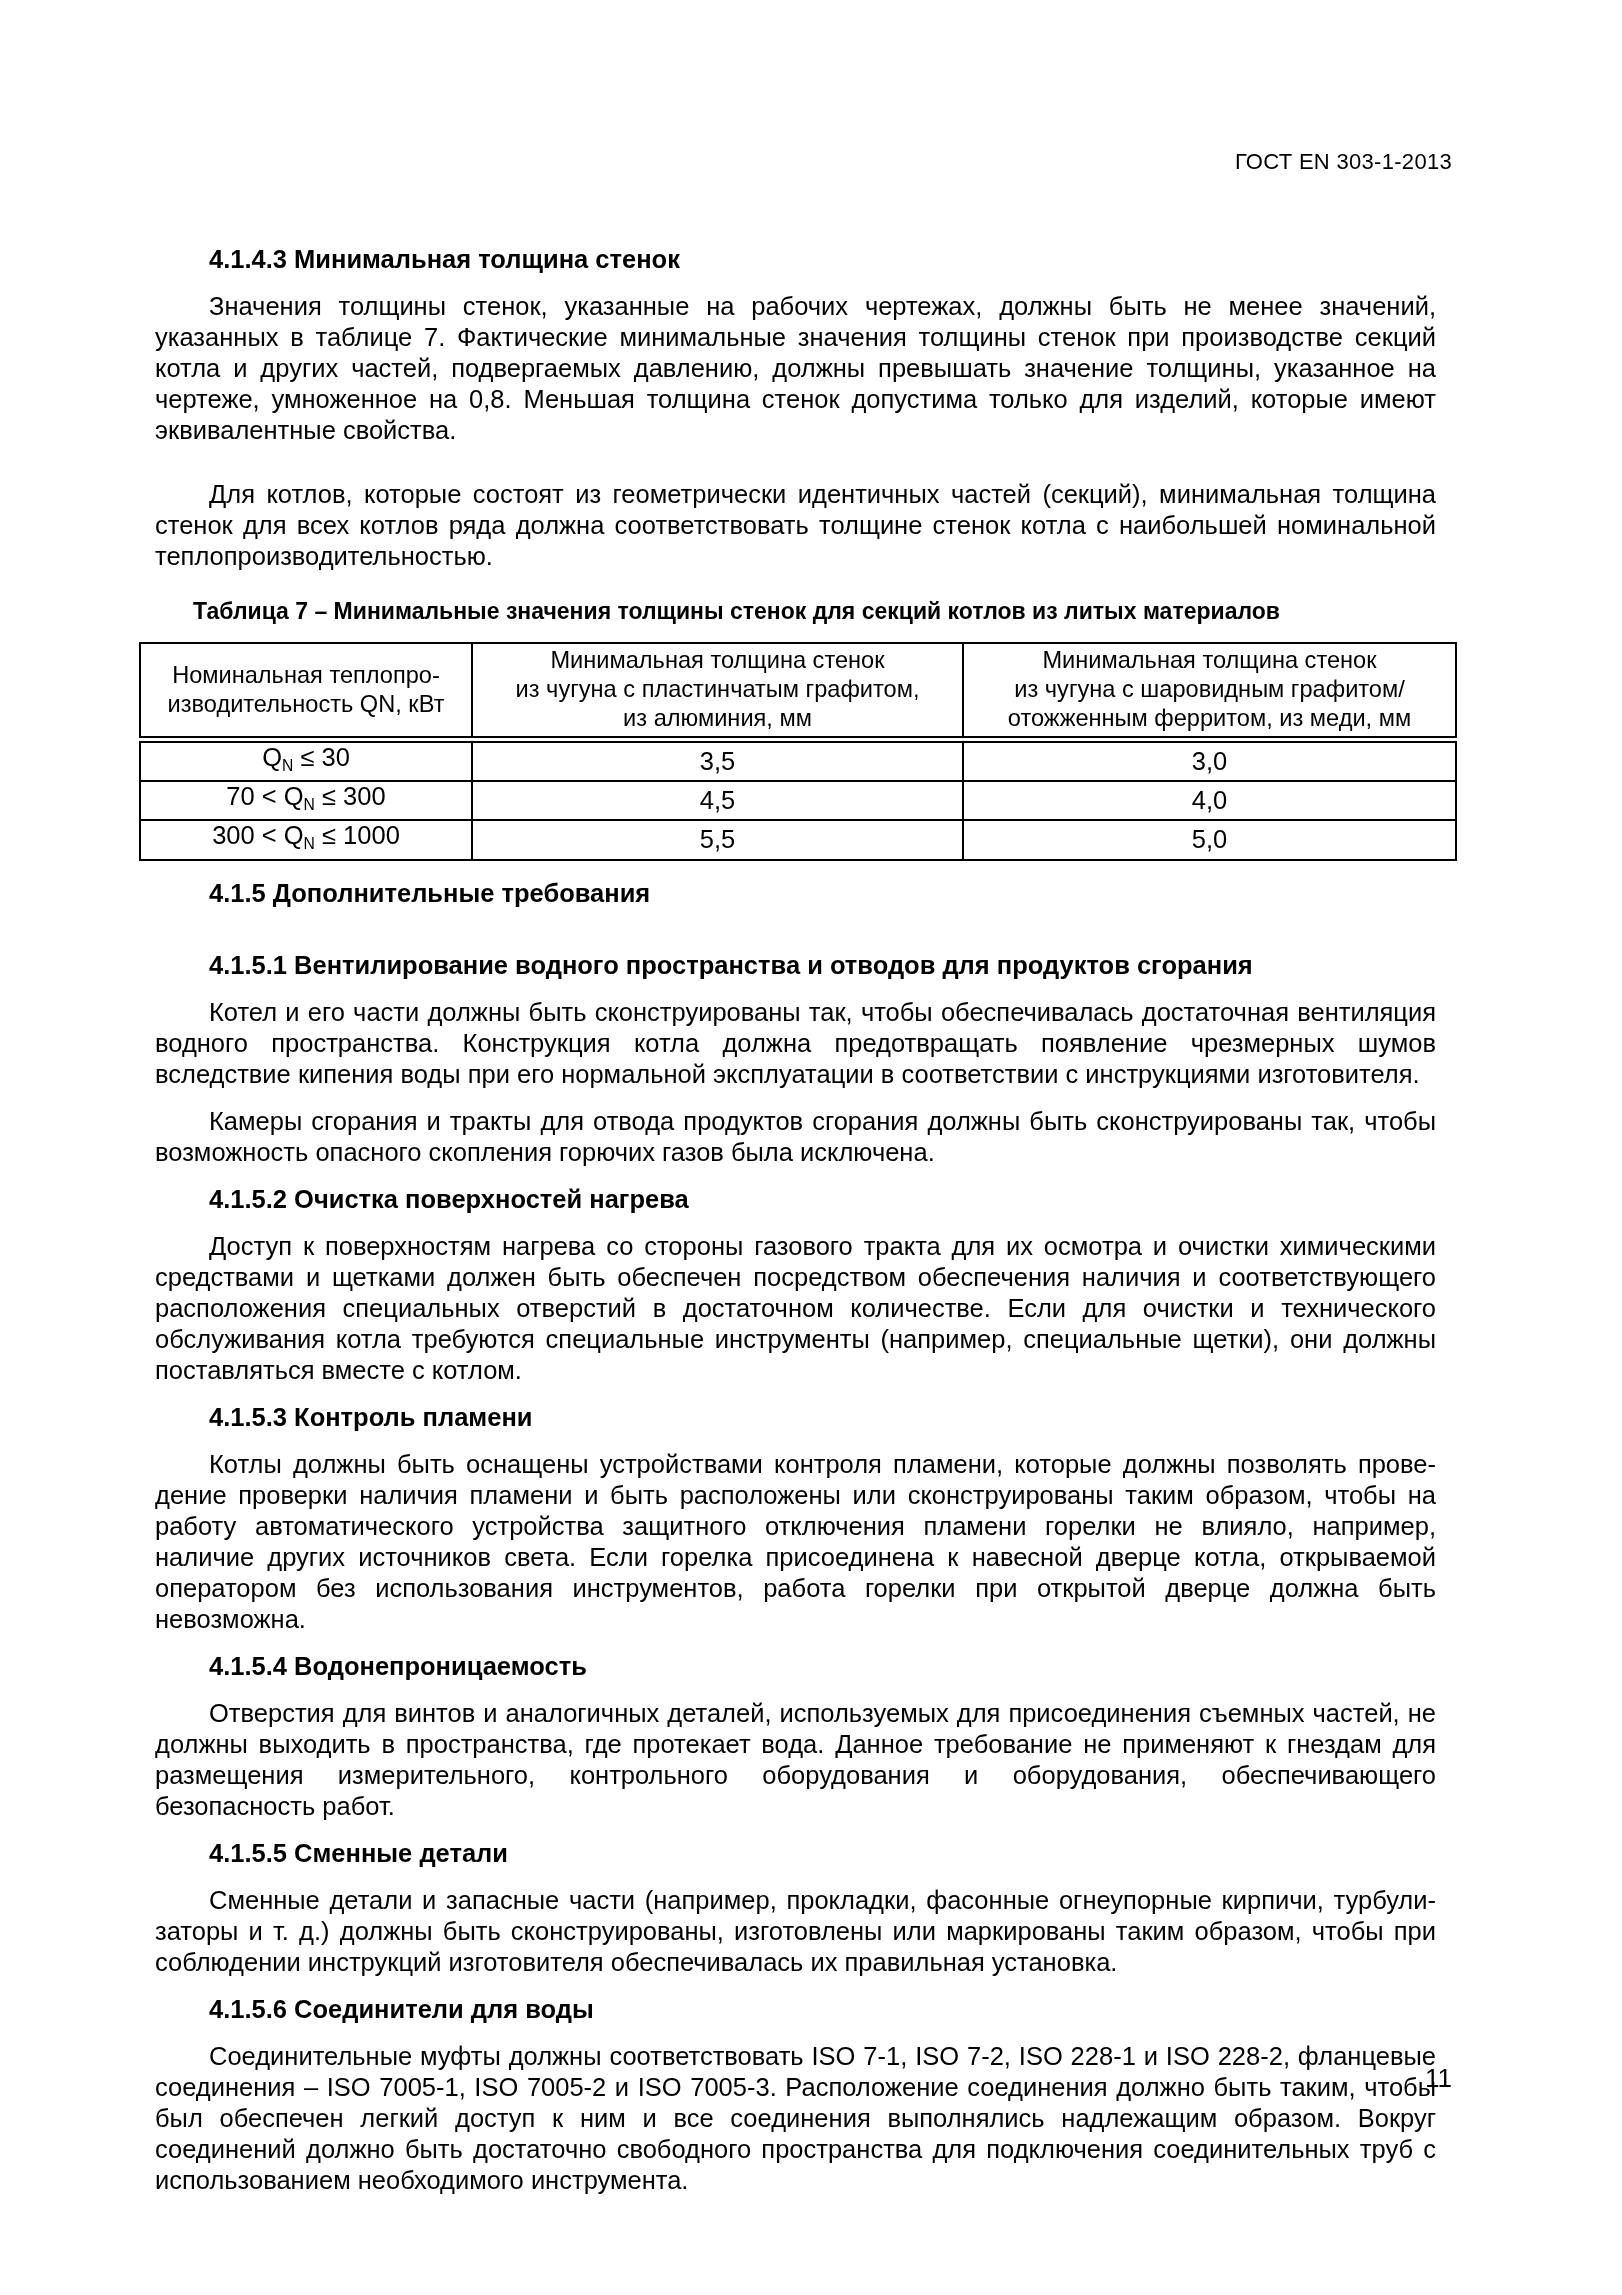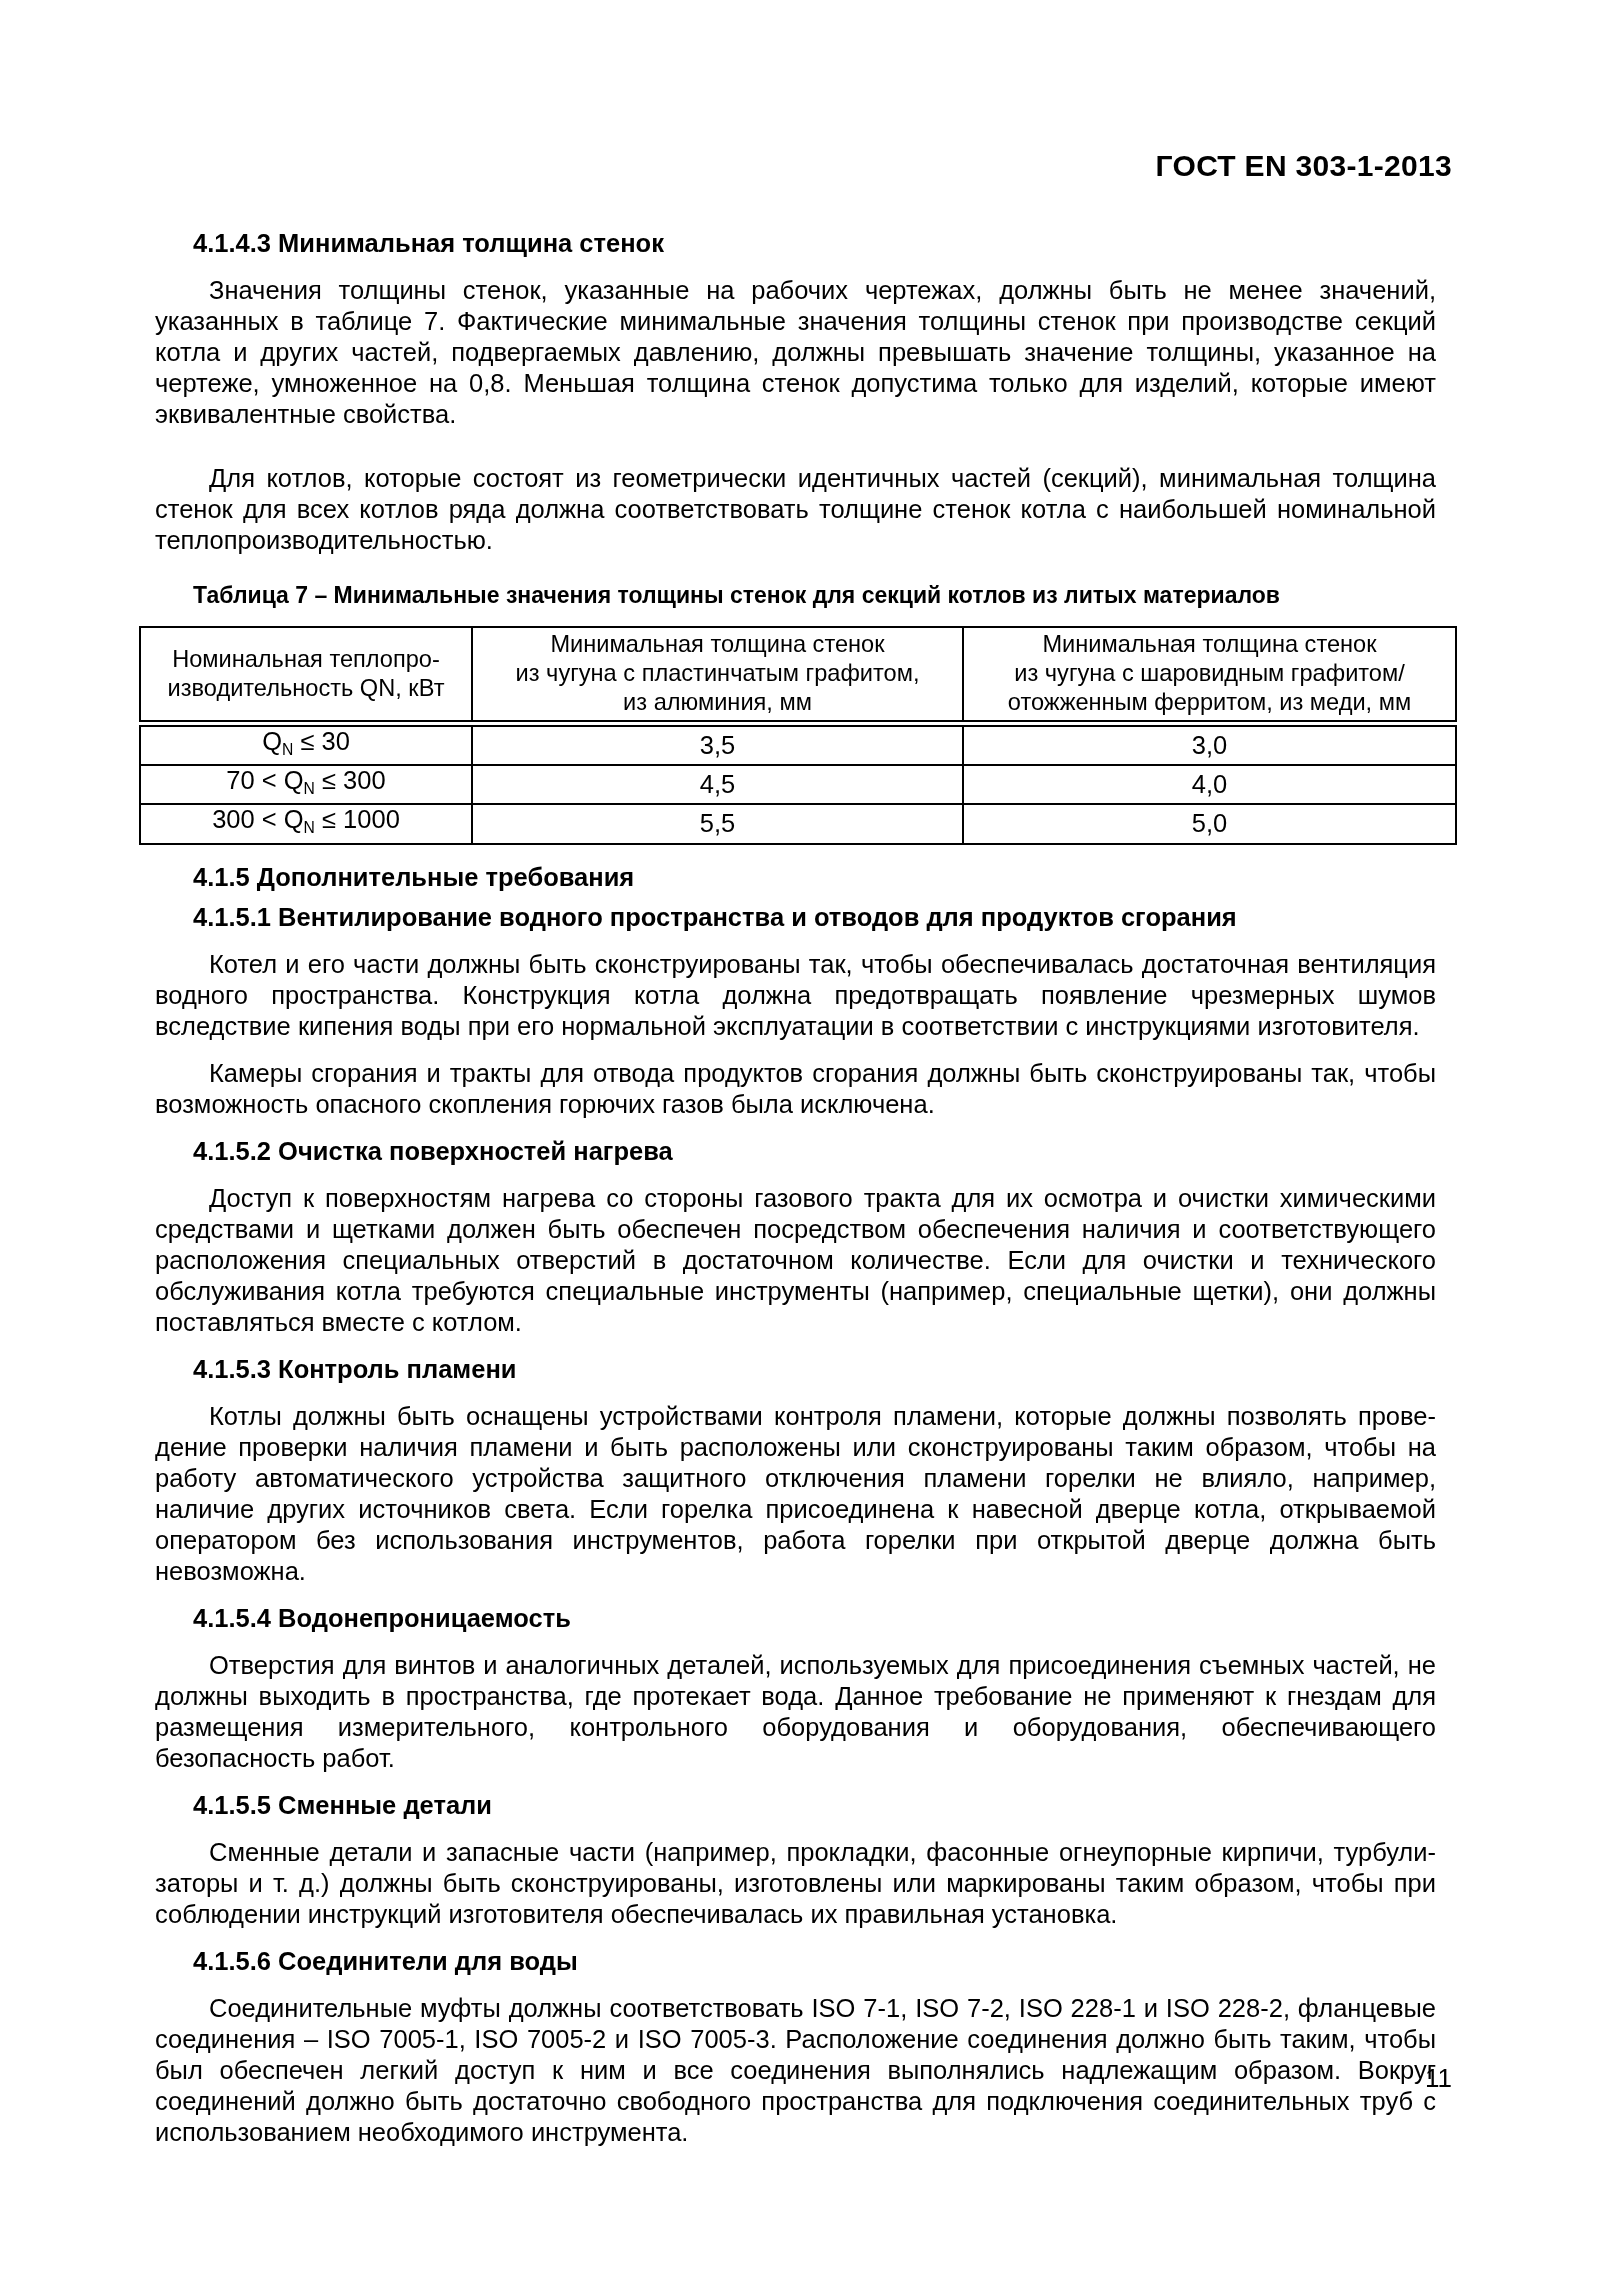--- a/index.html
+++ b/index.html
@@ -1,21 +1,21 @@
 <!DOCTYPE html>
 <html style="font-size:10.5px"><head>
 <meta charset="utf-8">
 <style>
   html, body { margin: 0; padding: 0; background: #ffffff; }
   body { width: 1623px; height: 2295px; position: relative; overflow: hidden;
          font-family: "Liberation Sans", sans-serif; color: #000; }
   .page { position: absolute; left: 139px; top: 0; width: 1313px; }
-  .doc-code { position: absolute; right: 0; top: 149px; font-size: 30px; font-weight: bold; letter-spacing: 0.3px; }
+  .doc-code { position: absolute; right: 0; top: 149px; font-size: 22px; font-weight: normal; letter-spacing: 0.3px; }
   .content { position: absolute; left: 0; top: 228px; width: 1313px; font-size: 25.5px; line-height: 31px; }
-  .h { font-weight: bold; padding-left: 54px; margin: 0; }
+  .h { font-weight: bold; padding-left: 54px; margin: 16px; }
   .p { text-indent: 54px; text-align: justify; margin: 16px; }
   .gap-s { height: 1.3px; }
   .caption { font-weight: bold; font-size: 23px; padding-left: 54px; margin-top: 25px; line-height: 29px; }
   table.t7 { margin-top: 15.7px; width: 1315px; border-collapse: collapse; font-size: 23.6px; line-height: 29px; table-layout: fixed; }
   table.t7 td, table.t7 th { border: 2.6px solid #000; text-align: center; font-weight: normal; padding: 0; }
   table.t7 th { height: 92px; vertical-align: middle; padding: 0 3.9px; }
   table.t7 thead tr th { border-bottom: 7.9px double #000; }
   table.t7 td { height: 29px; font-size: 25.5px; line-height: 29px; }
   .sub { font-size: 15.7px; vertical-align: -5.2px; }
   .after-table { margin-top: 17px; }

